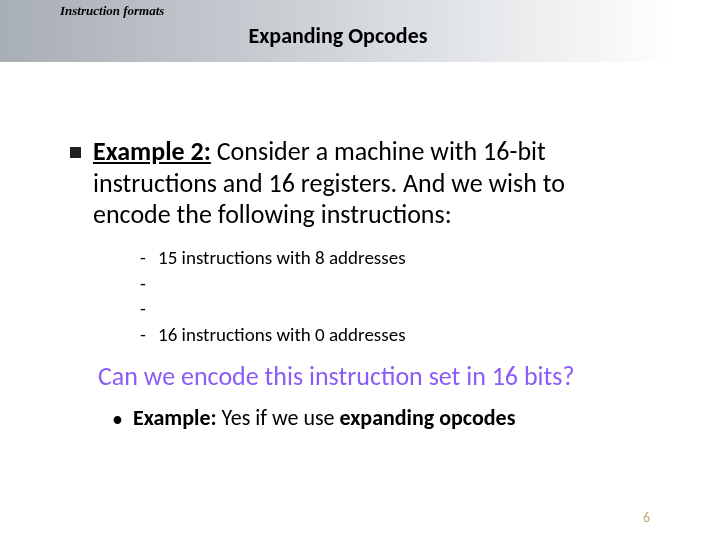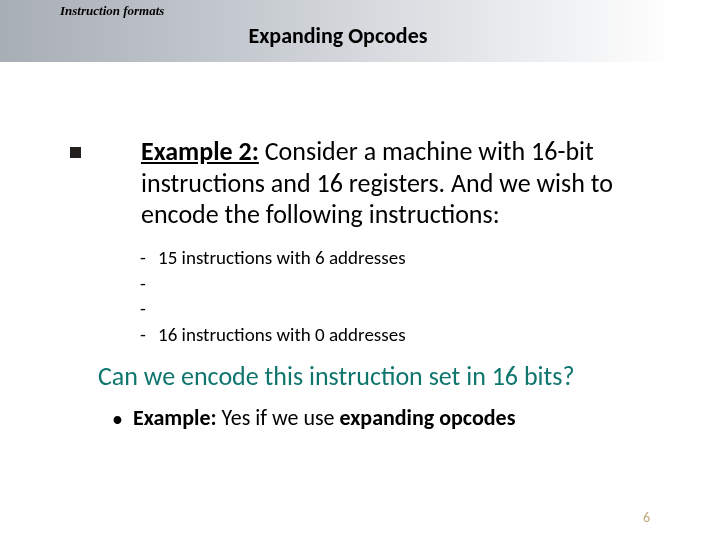--- a/index.html
+++ b/index.html
@@ -33,21 +33,20 @@
   }
   .content {
     position: absolute;
     top: 136px;
     left: 70px;
     right: 50px;
   }
   .main-bullet {
     display: flex;
     align-items: flex-start;
-    gap: 48px;
   }
   .square {
     width: 11px;
     height: 11px;
     background: #23201e;
     margin-top: 11px;
     margin-right: 12px;
     flex: 0 0 auto;
   }
   .main-text {
@@ -68,21 +67,21 @@
     line-height: 1.35;
   }
   .dash {
     width: 18px;
     flex: 0 0 auto;
   }
   .question {
     margin-top: 12px;
     margin-left: 28px;
     font-size: 26px;
-    color: #0f766e;
+    color: #8b5cf6;
   }
   .answer-row {
     display: flex;
     align-items: flex-start;
     margin-top: 12px;
     margin-left: 42px;
     font-size: 22px;
     color: #000;
   }
   .dot {
@@ -110,21 +109,21 @@
     <div class="main-bullet">
       <div class="square"></div>
       <div class="main-text">
         <span class="bold underline">Example 2:</span><span> Consider a machine with 16-bit instructions and 16 registers. And we wish to encode the following instructions:</span>
       </div>
     </div>
 
     <div class="sublist">
       <div class="sub-item">
         <span class="dash">-</span>
-        <span>15 instructions with 6 addresses</span>
+        <span>15 instructions with 8 addresses</span>
       </div>
       <div class="sub-item">
         <span class="dash">-</span>
       </div>
       <div class="sub-item">
         <span class="dash">-</span>
       </div>
       <div class="sub-item">
         <span class="dash">-</span>
         <span>16 instructions with 0 addresses</span>

